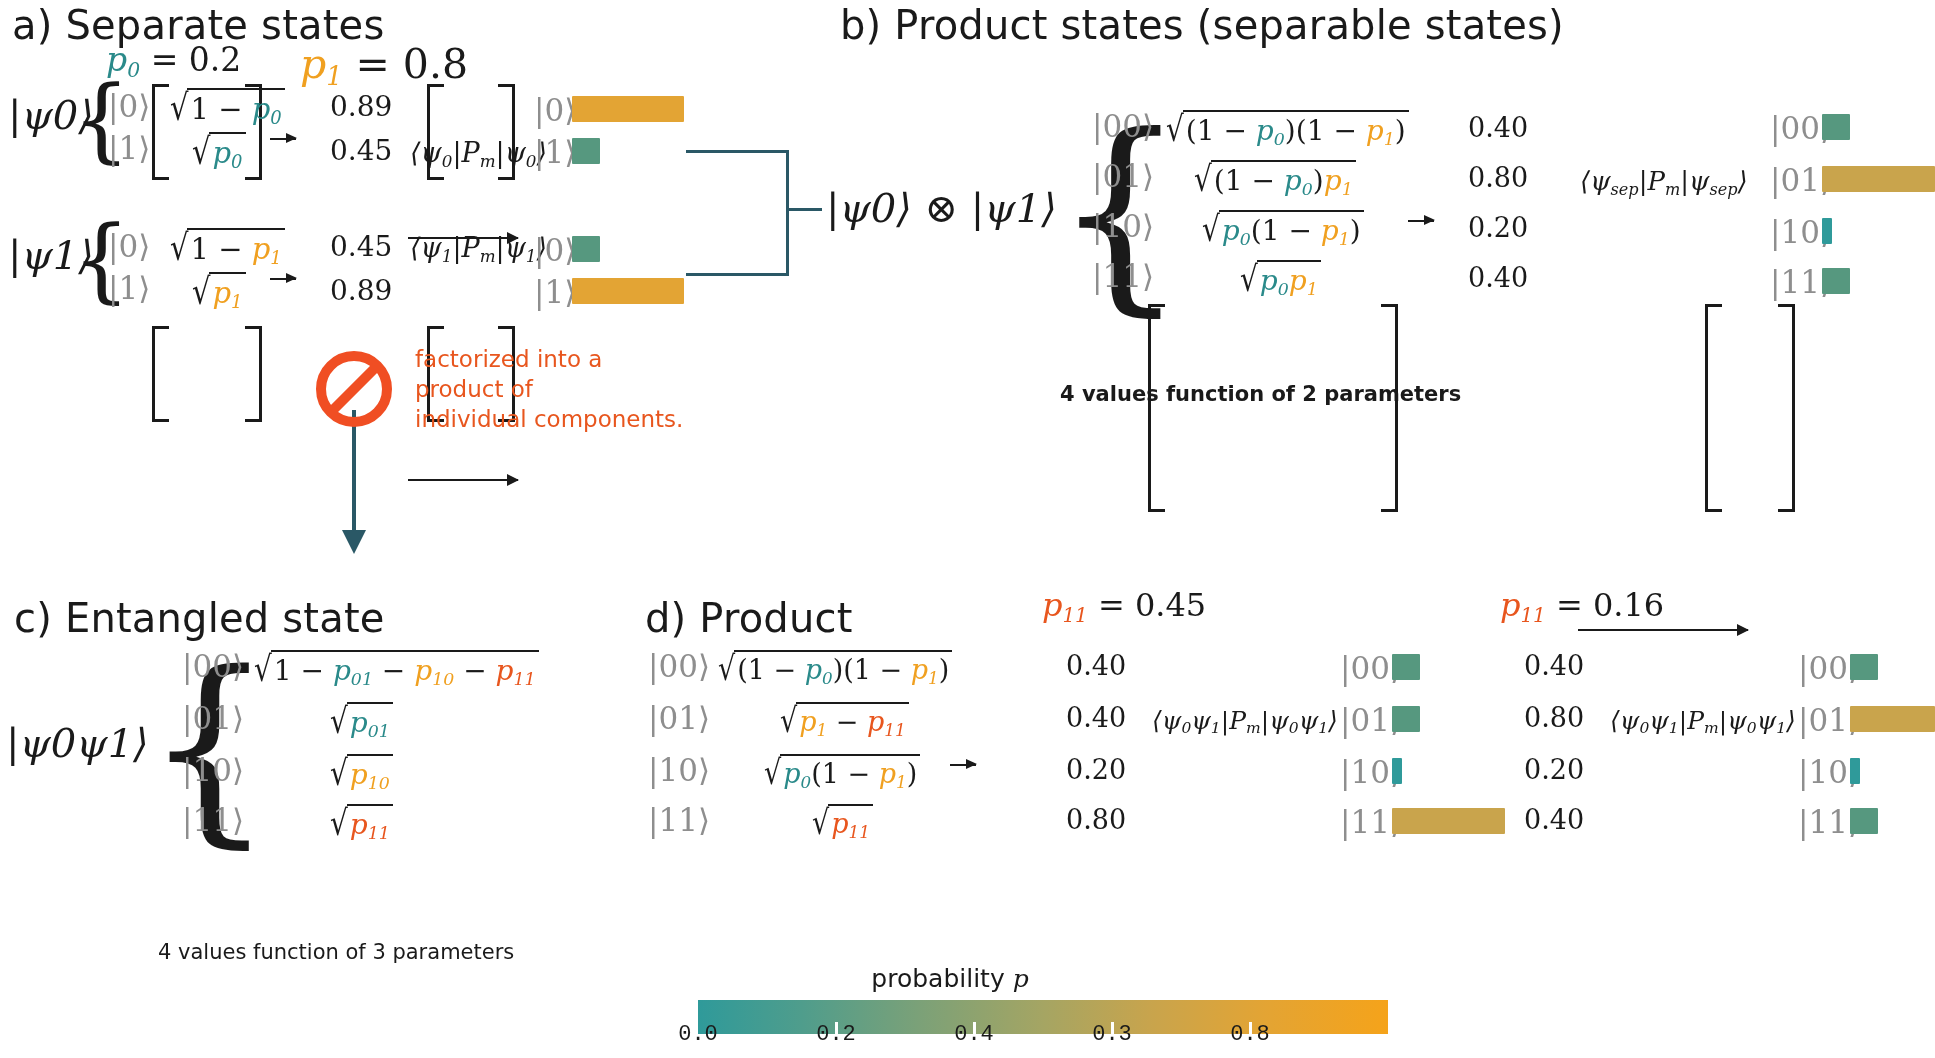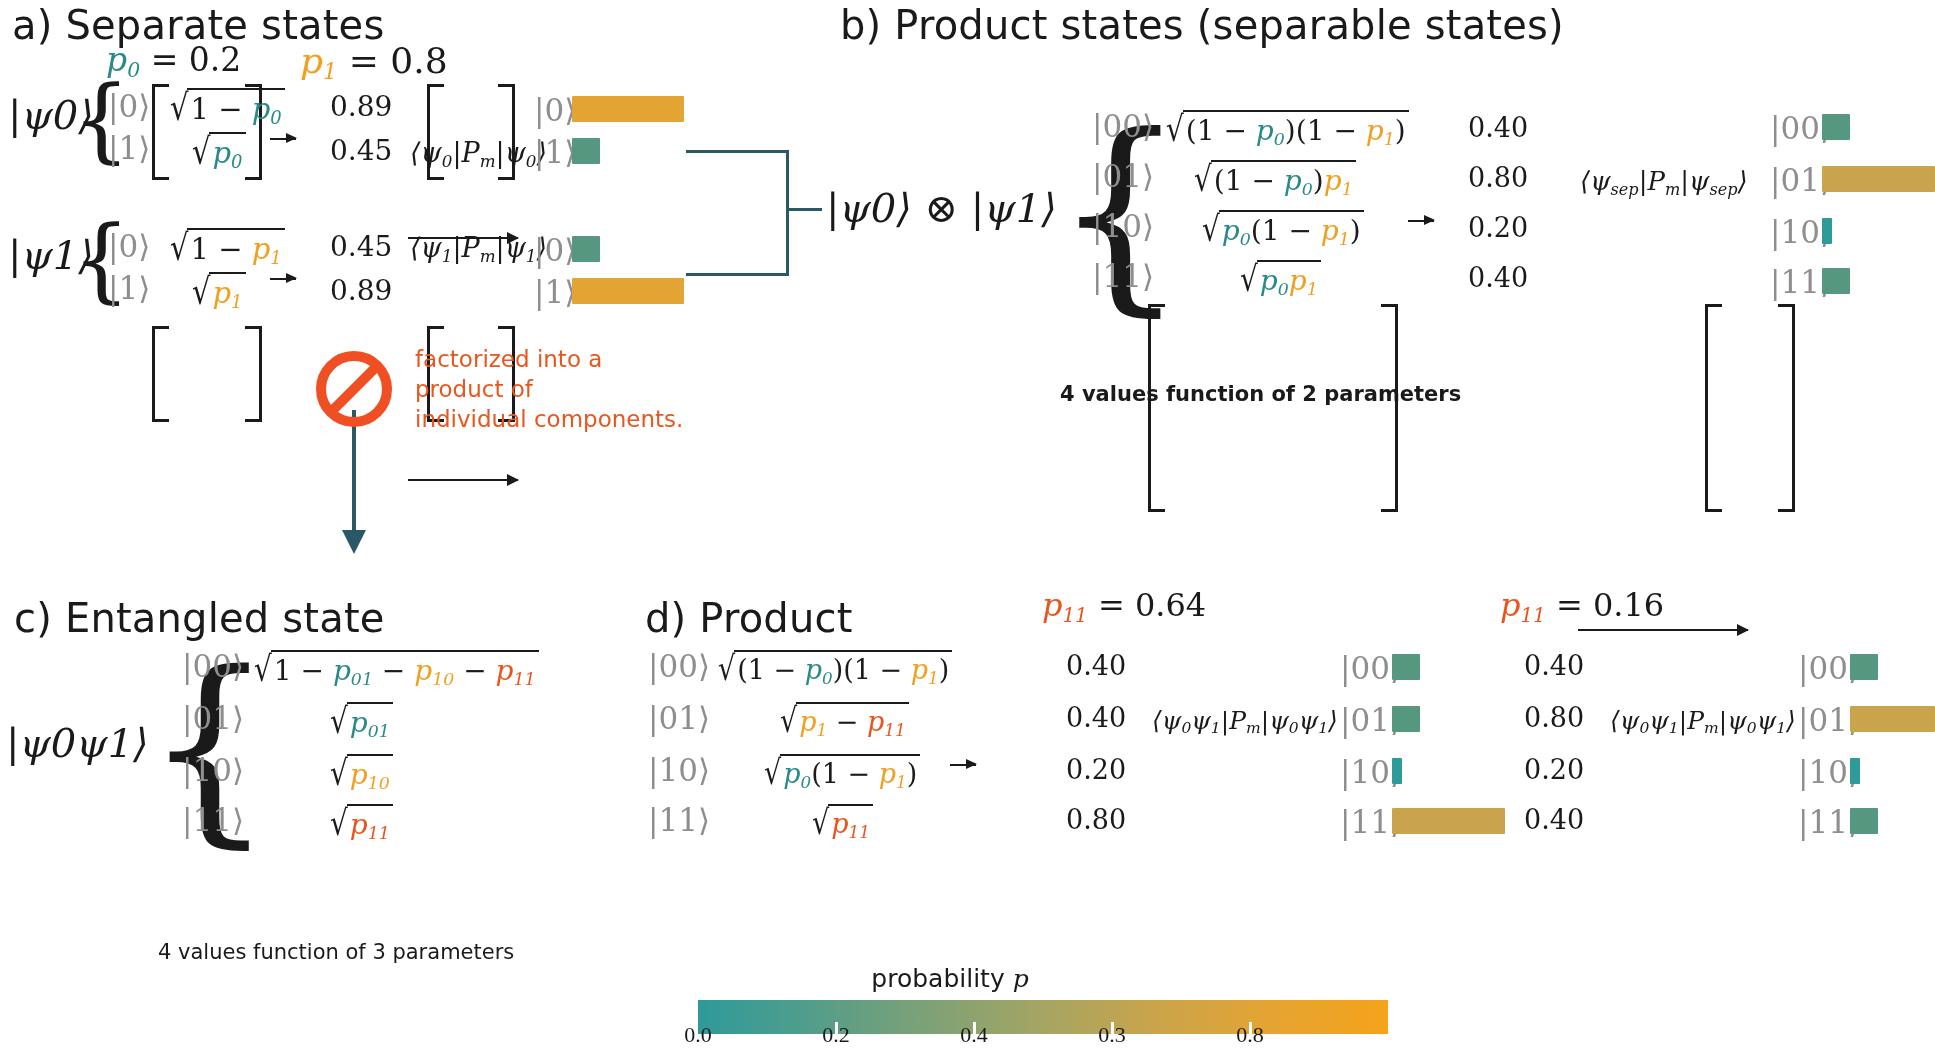--- a/index.html
+++ b/index.html
@@ -35,36 +35,36 @@
   .arrowline:after{content:"";position:absolute;right:-1px;top:-5px;border-left:12px solid #1a1a1a;border-top:6px solid transparent;border-bottom:6px solid transparent;}
   .smallarrow{position:relative;display:inline-block;width:26px;height:2px;background:#1a1a1a;vertical-align:middle;}
   .smallarrow:after{content:"";position:absolute;right:-1px;top:-5px;border-left:11px solid #1a1a1a;border-top:5.5px solid transparent;border-bottom:5.5px solid transparent;}
 
   .caption{font-size:21px;white-space:nowrap;}
   .warn{color:#e8561e;font-size:23px;line-height:30px;}
 
   .cbar{height:34px;background:linear-gradient(to right,
      #2f9a9a 0%, #4f9d8c 15%, #7ba178 32%, #a5a563 50%, #c9a44c 66%, #e3a434 82%, #f5a31a 100%);}
   .tick{position:absolute;width:3px;height:12px;background:#ffffff;bottom:0;}
-  .ticklabel{position:absolute;font-size:22px;font-family:Liberation Serif, serif;}
+  .ticklabel{position:absolute;font-size:22px;font-family:Liberation Mono, monospace;}
   .brace{font-family:"DejaVu Serif","Liberation Serif",serif;color:#1a1a1a;line-height:1;}
 </style>
 </head>
 <body>
 
 
 
 
 <div class="abs panel-title" style="left:12px;top:2px;">a) Separate states</div>
 
 <div class="abs mathline" style="left:106px;top:40px;font-size:33px;">
   <span class="ital teal">p<span class="sub">0</span></span>
   <span>= 0.2</span>
 </div>
-<div class="abs mathline" style="left:300px;top:40px;font-size:36px;">
+<div class="abs mathline" style="left:300px;top:40px;font-size:41px;">
   <span class="ital orange">p<span class="sub">1</span></span>
   <span>= 0.8</span>
 </div>
 
 
 <div class="abs mathline ital" style="left:8px;top:92px;font-size:40px;">|ψ0⟩</div>
 <div class="abs brace" style="left:72px;top:74px;font-size:92px;">{</div>
 <div class="abs mathline grey" style="left:108px;top:88px;font-size:31px;">|0⟩</div>
 <div class="abs mathline grey" style="left:108px;top:130px;font-size:31px;">|1⟩</div>
 
@@ -255,21 +255,21 @@
 </div>
 <div class="abs mathline" style="left:810px;top:804px;font-size:27px;">
   <span class="sqrt"><span class="radsign">√</span><span class="rad"><span class="ital red">p<span class="sub">11</span></span></span></span>
 </div>
 
 <div class="abs" style="left:950px;top:754px;"><span class="smallarrow"></span></div>
 
 
 <div class="abs mathline" style="left:1042px;top:586px;font-size:32px;">
   <span class="ital red">p<span class="sub">11</span></span>
-  <span>= 0.64</span>
+  <span>= 0.45</span>
 </div>
 
 
 <div class="abs mathline" style="left:1066px;top:650px;font-size:27px;">0.40</div>
 <div class="abs mathline" style="left:1066px;top:702px;font-size:27px;">0.40</div>
 <div class="abs mathline" style="left:1066px;top:754px;font-size:27px;">0.20</div>
 <div class="abs mathline" style="left:1066px;top:804px;font-size:27px;">0.80</div>
 
 <div class="abs mathline ital" style="left:1152px;top:706px;font-size:25px;">
   ⟨<span>ψ<span class="sub">0</span>ψ<span class="sub">1</span></span>|<span>P<span class="sub">m</span></span>|<span>ψ<span class="sub">0</span>ψ<span class="sub">1</span></span>⟩

